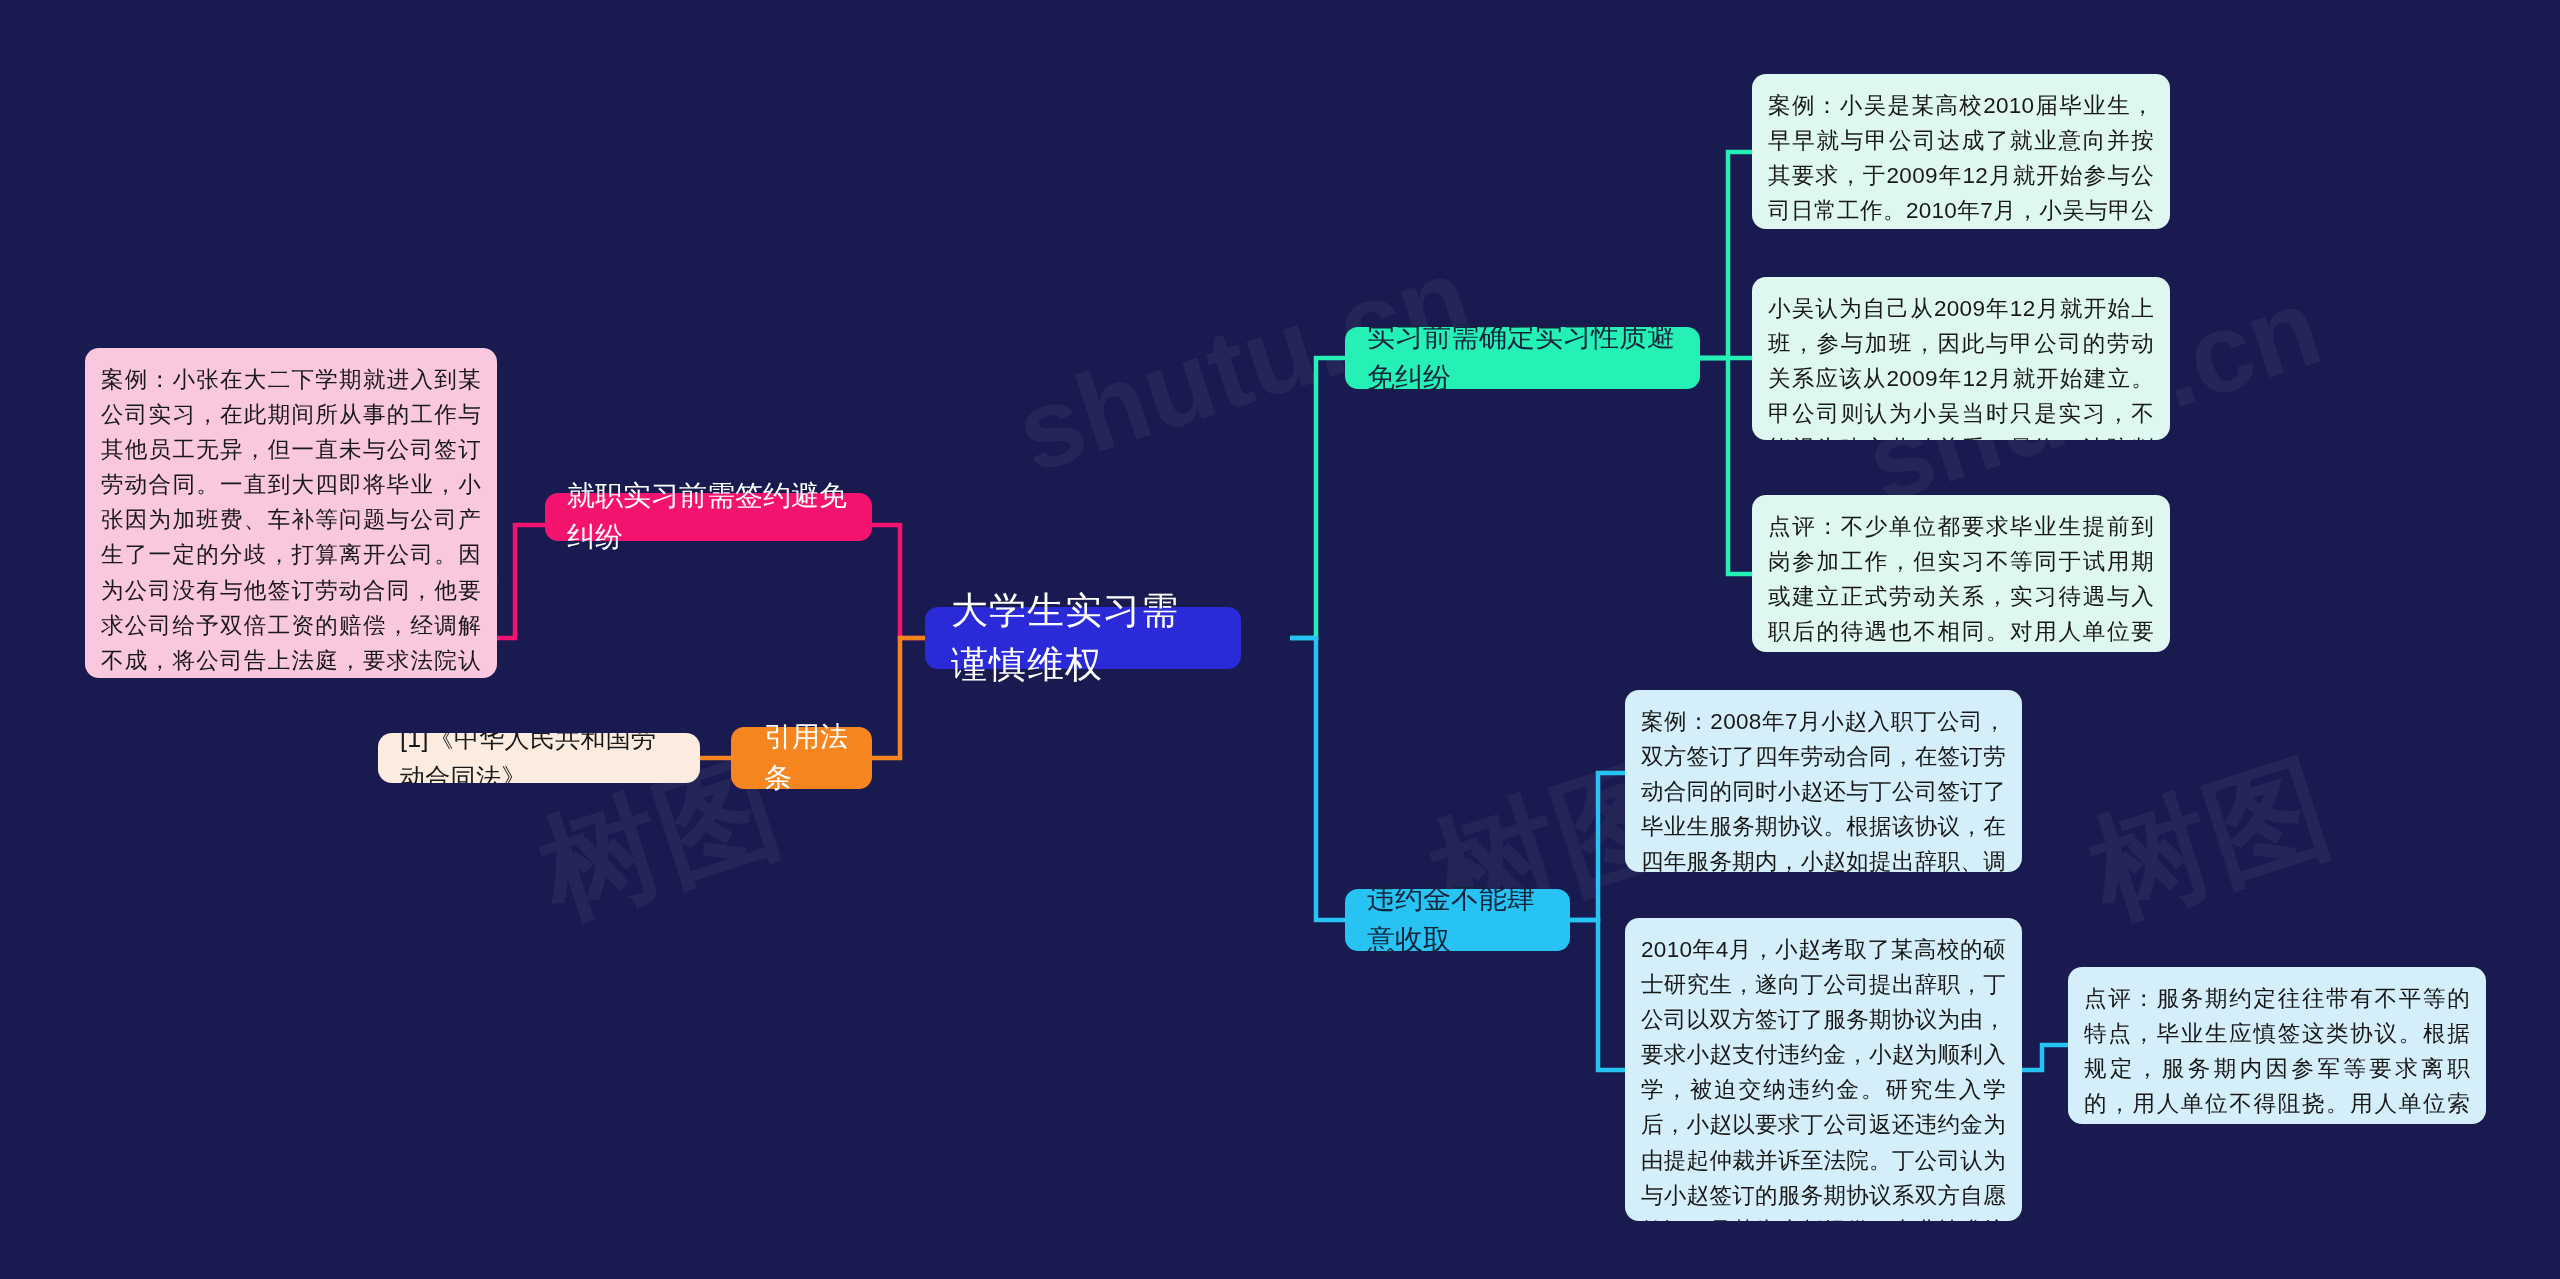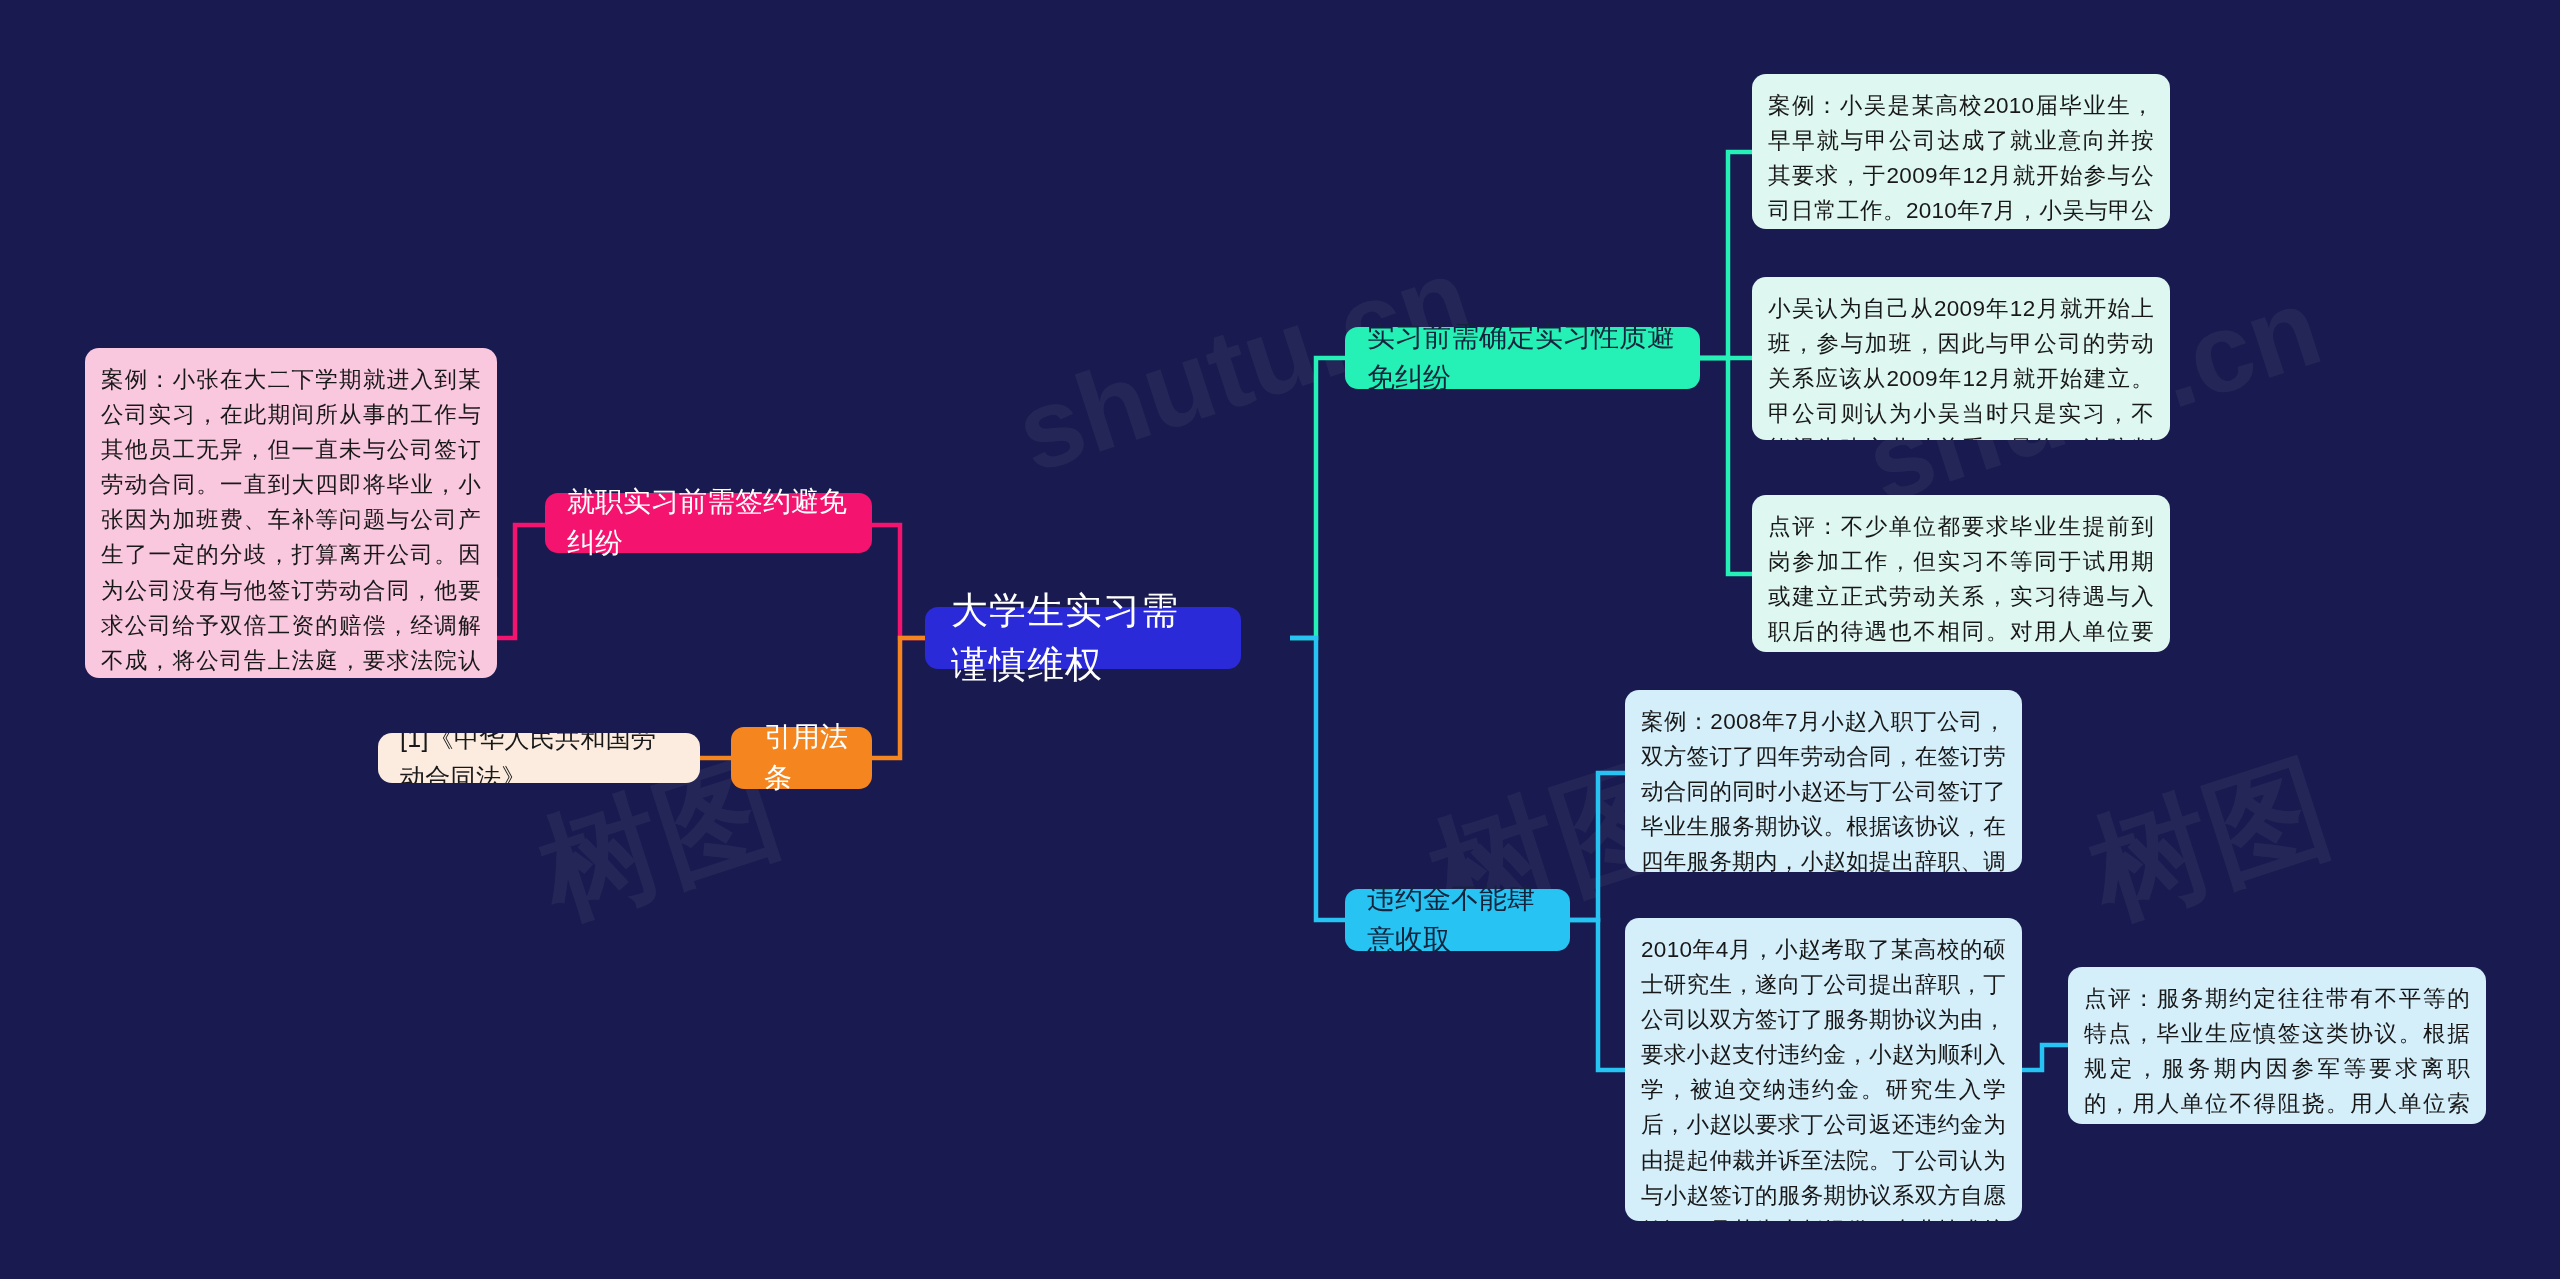--- a/index.html
+++ b/index.html
@@ -125,21 +125,21 @@
     <path d="M 1570 920 L 1598 920 L 1598 773 L 1625 773" stroke="#27C3F2" stroke-width="4.5" fill="none"></path>
     <path d="M 1570 920 L 1598 920 L 1598 1070 L 1625 1070" stroke="#27C3F2" stroke-width="4.5" fill="none"></path>
 
     <path d="M 2015 1070 L 2042 1070 L 2042 1045 L 2068 1045" stroke="#27C3F2" stroke-width="4.5" fill="none"></path>
   </svg>
 
   <div class="node central" style="left:925px; top:607px; width:316px; height:62px;">
     <span>大学生实习需谨慎维权</span>
   </div>
 
-  <div class="node pill pill-pink" style="left:545px; top:493px; width:327px; height:60px;">
+  <div class="node pill pill-pink" style="left:545px; top:493px; width:327px; height:48px;">
     <span>就职实习前需签约避免纠纷</span>
   </div>
 
   <div class="node card card-pink" style="left:85px; top:348px; width:412px; height:330px;">
     <span>案例：小张在大二下学期就进入到某公司实习，在此期间所从事的工作与其他员工无异，但一直未与公司签订劳动合同。一直到大四即将毕业，小张因为加班费、车补等问题与公司产生了一定的分歧，打算离开公司。因为公司没有与他签订劳动合同，他要求公司给予双倍工资的赔偿，经调解不成，将公司告上法庭，要求法院认定他与公司之间存在事实劳动关系并支付赔偿金。法院经审理认为，小张在公司的工作性质属于实习，并且在工作之初公司就知晓小张的在校生身份，故驳回小张的诉讼请求，判定劳动关系不成立。</span>
   </div>
 
   <div class="node pill pill-orange" style="left:731px; top:727px; width:141px; height:62px; justify-content:center;padding-left:33px;">
     <span>引用法条</span>
   </div>

